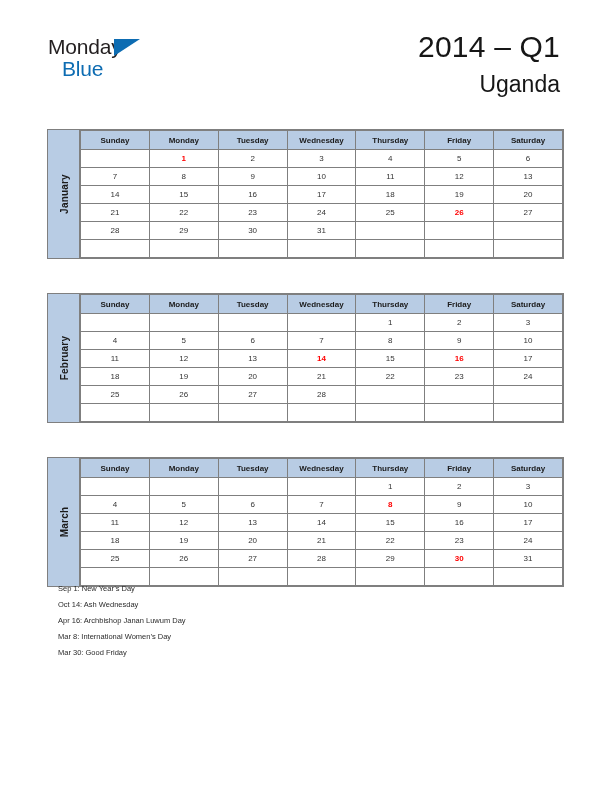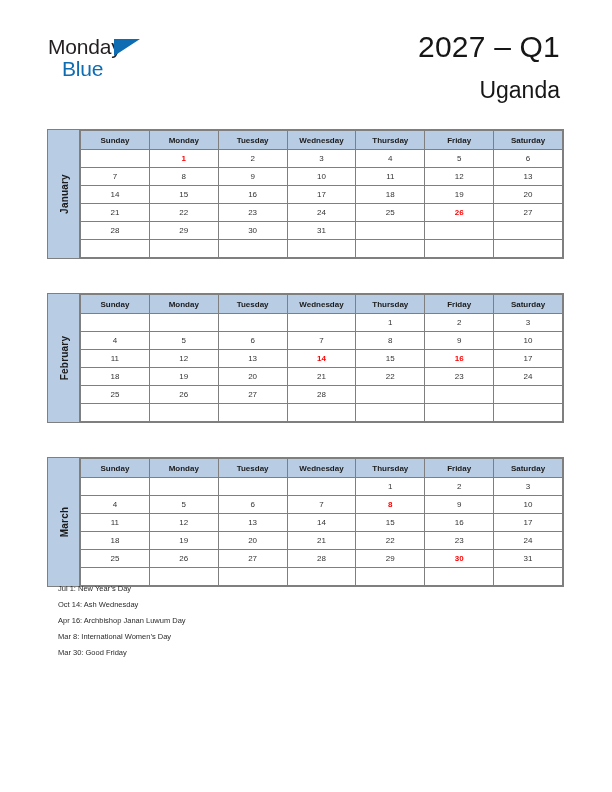--- a/index.html
+++ b/index.html
@@ -62,21 +62,21 @@
   .title-main {
     font-size: 30px;
     color: #161616;
     line-height: 1.1;
     letter-spacing: 0.2px;
   }
   .title-sub {
     font-size: 23px;
     color: #161616;
     line-height: 1.2;
-    margin-top: 14px;
+    margin-top: 8px;
   }
 
   
   .calendars {
     position: absolute;
     left: 47px;
     top: 129px;
     width: 517px;
   }
   .month-block {
@@ -153,21 +153,21 @@
 
 <div class="page-header">
 
   <div class="brand">
     <span class="brand-row1">Monday</span>
     <span class="brand-row2">Blue</span>
   </div>
   <div class="brand-flag"></div>
 
   <div class="title-block">
-    <div class="title-main">2027 – Q1</div>
+    <div class="title-main">2014 – Q1</div>
     <div class="title-sub">Uganda</div>
   </div>
 
 </div>
 
 <div class="calendars">
     <div class="month-block">
       <div class="month-label">
         <span>January</span>
       </div>
@@ -385,18 +385,18 @@
             <td></td>
             <td></td>
             <td></td>
           </tr>
         </tbody>
       </table>
     </div>
   </div>
 
 <div class="legend">
-    <div class="legend-item">Jul 1: New Year’s Day</div>
+    <div class="legend-item">Sep 1: New Year’s Day</div>
     <div class="legend-item">Oct 14: Ash Wednesday</div>
     <div class="legend-item">Apr 16: Archbishop Janan Luwum Day</div>
     <div class="legend-item">Mar 8: International Women’s Day</div>
     <div class="legend-item">Mar 30: Good Friday</div>
   </div>
 
 </body></html>

